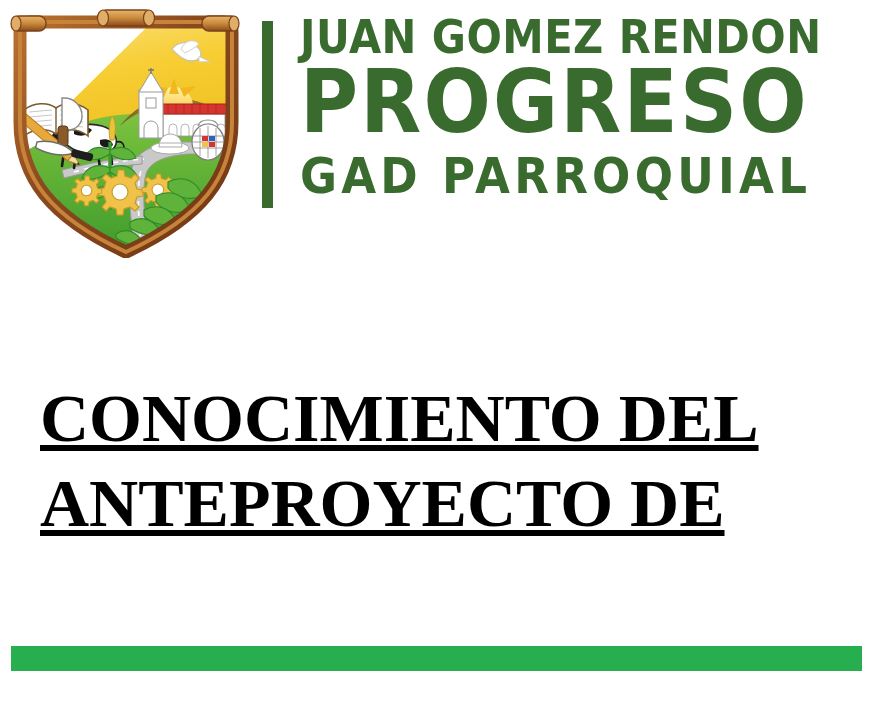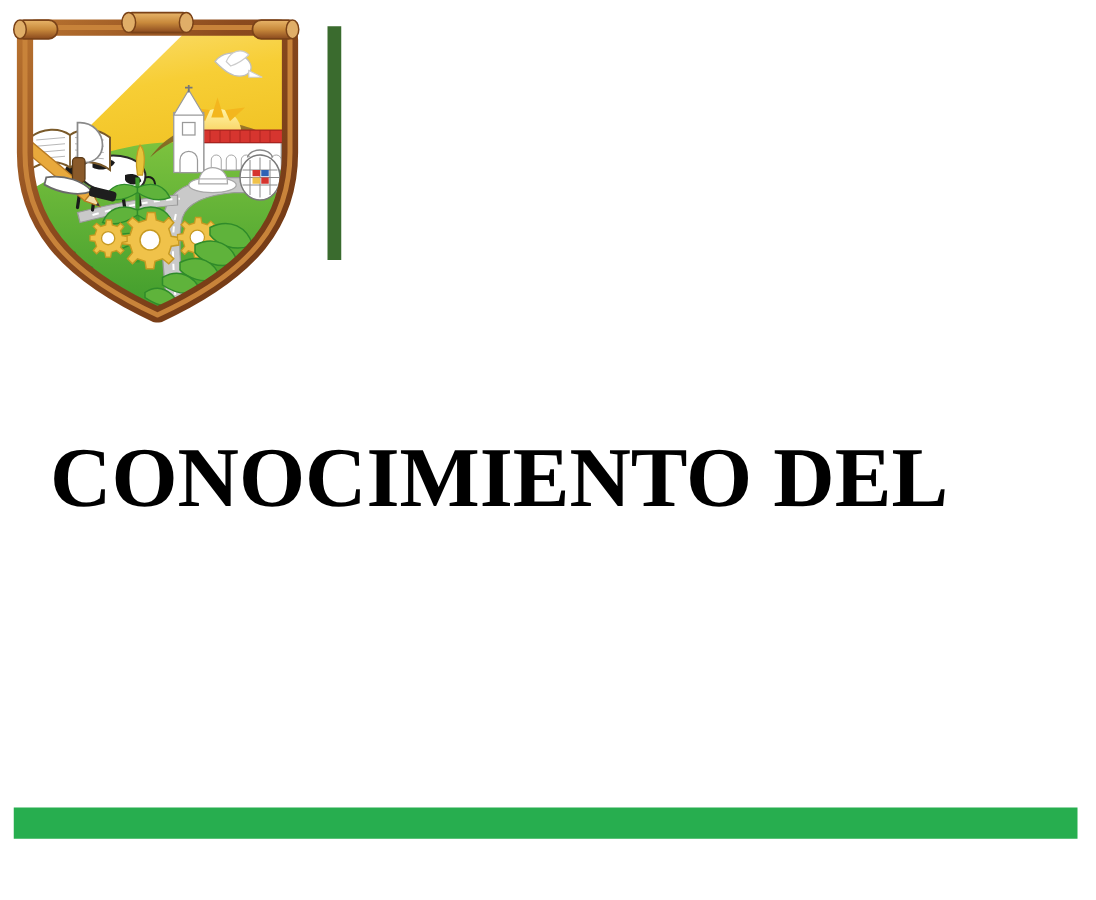--- a/index.html
+++ b/index.html
@@ -89,22 +89,23 @@
     font-size: 49px;
     letter-spacing: 4.6px;
     transform: scaleX(0.92) scaleY(1.0);
     transform-origin: left top;
   }
 
   
   #title-block {
     position: absolute;
     left: 40px;
-    top: 340px;
+    top: 376px;
     width: 820px;
+    text-decoration: underline;
   }
   .title-line {
     color: #000000;
     font-family: "Liberation Serif", "DejaVu Serif", serif;
     font-weight: bold;
     font-size: 68px;
     line-height: 85px;
     letter-spacing: 0px;
     white-space: nowrap;
     text-align: left;
@@ -386,21 +387,27 @@
           <g transform="translate(200,8)">
             <rect x="0" y="6" width="36" height="15" rx="7" fill="url(#rollGrad)" stroke="#7A4218" stroke-width="1.4"></rect>
             <ellipse cx="32" cy="13.5" rx="5" ry="7.5" fill="#E0AE68" stroke="#7A4218" stroke-width="1.2"></ellipse>
           </g>
         </g>
       </svg>
     </div>
 
     <div id="brand-divider"></div>
 
+    <div id="brand-text">
+      <div class="brand-line" id="brand-line-1">JUAN GOMEZ RENDON</div>
+      <div class="brand-line" id="brand-line-2">PROGRESO</div>
+      <div class="brand-line" id="brand-line-3">GAD PARROQUIAL</div>
+    </div>
   </div>
 
   <div id="title-block">
     <div class="title-line">CONOCIMIENTO DEL</div>
+    <div class="title-line">ANTEPROYECTO DE</div>
   </div>
 
   <div id="accent-bar"></div>
 
 </div>
 
 </body></html>

